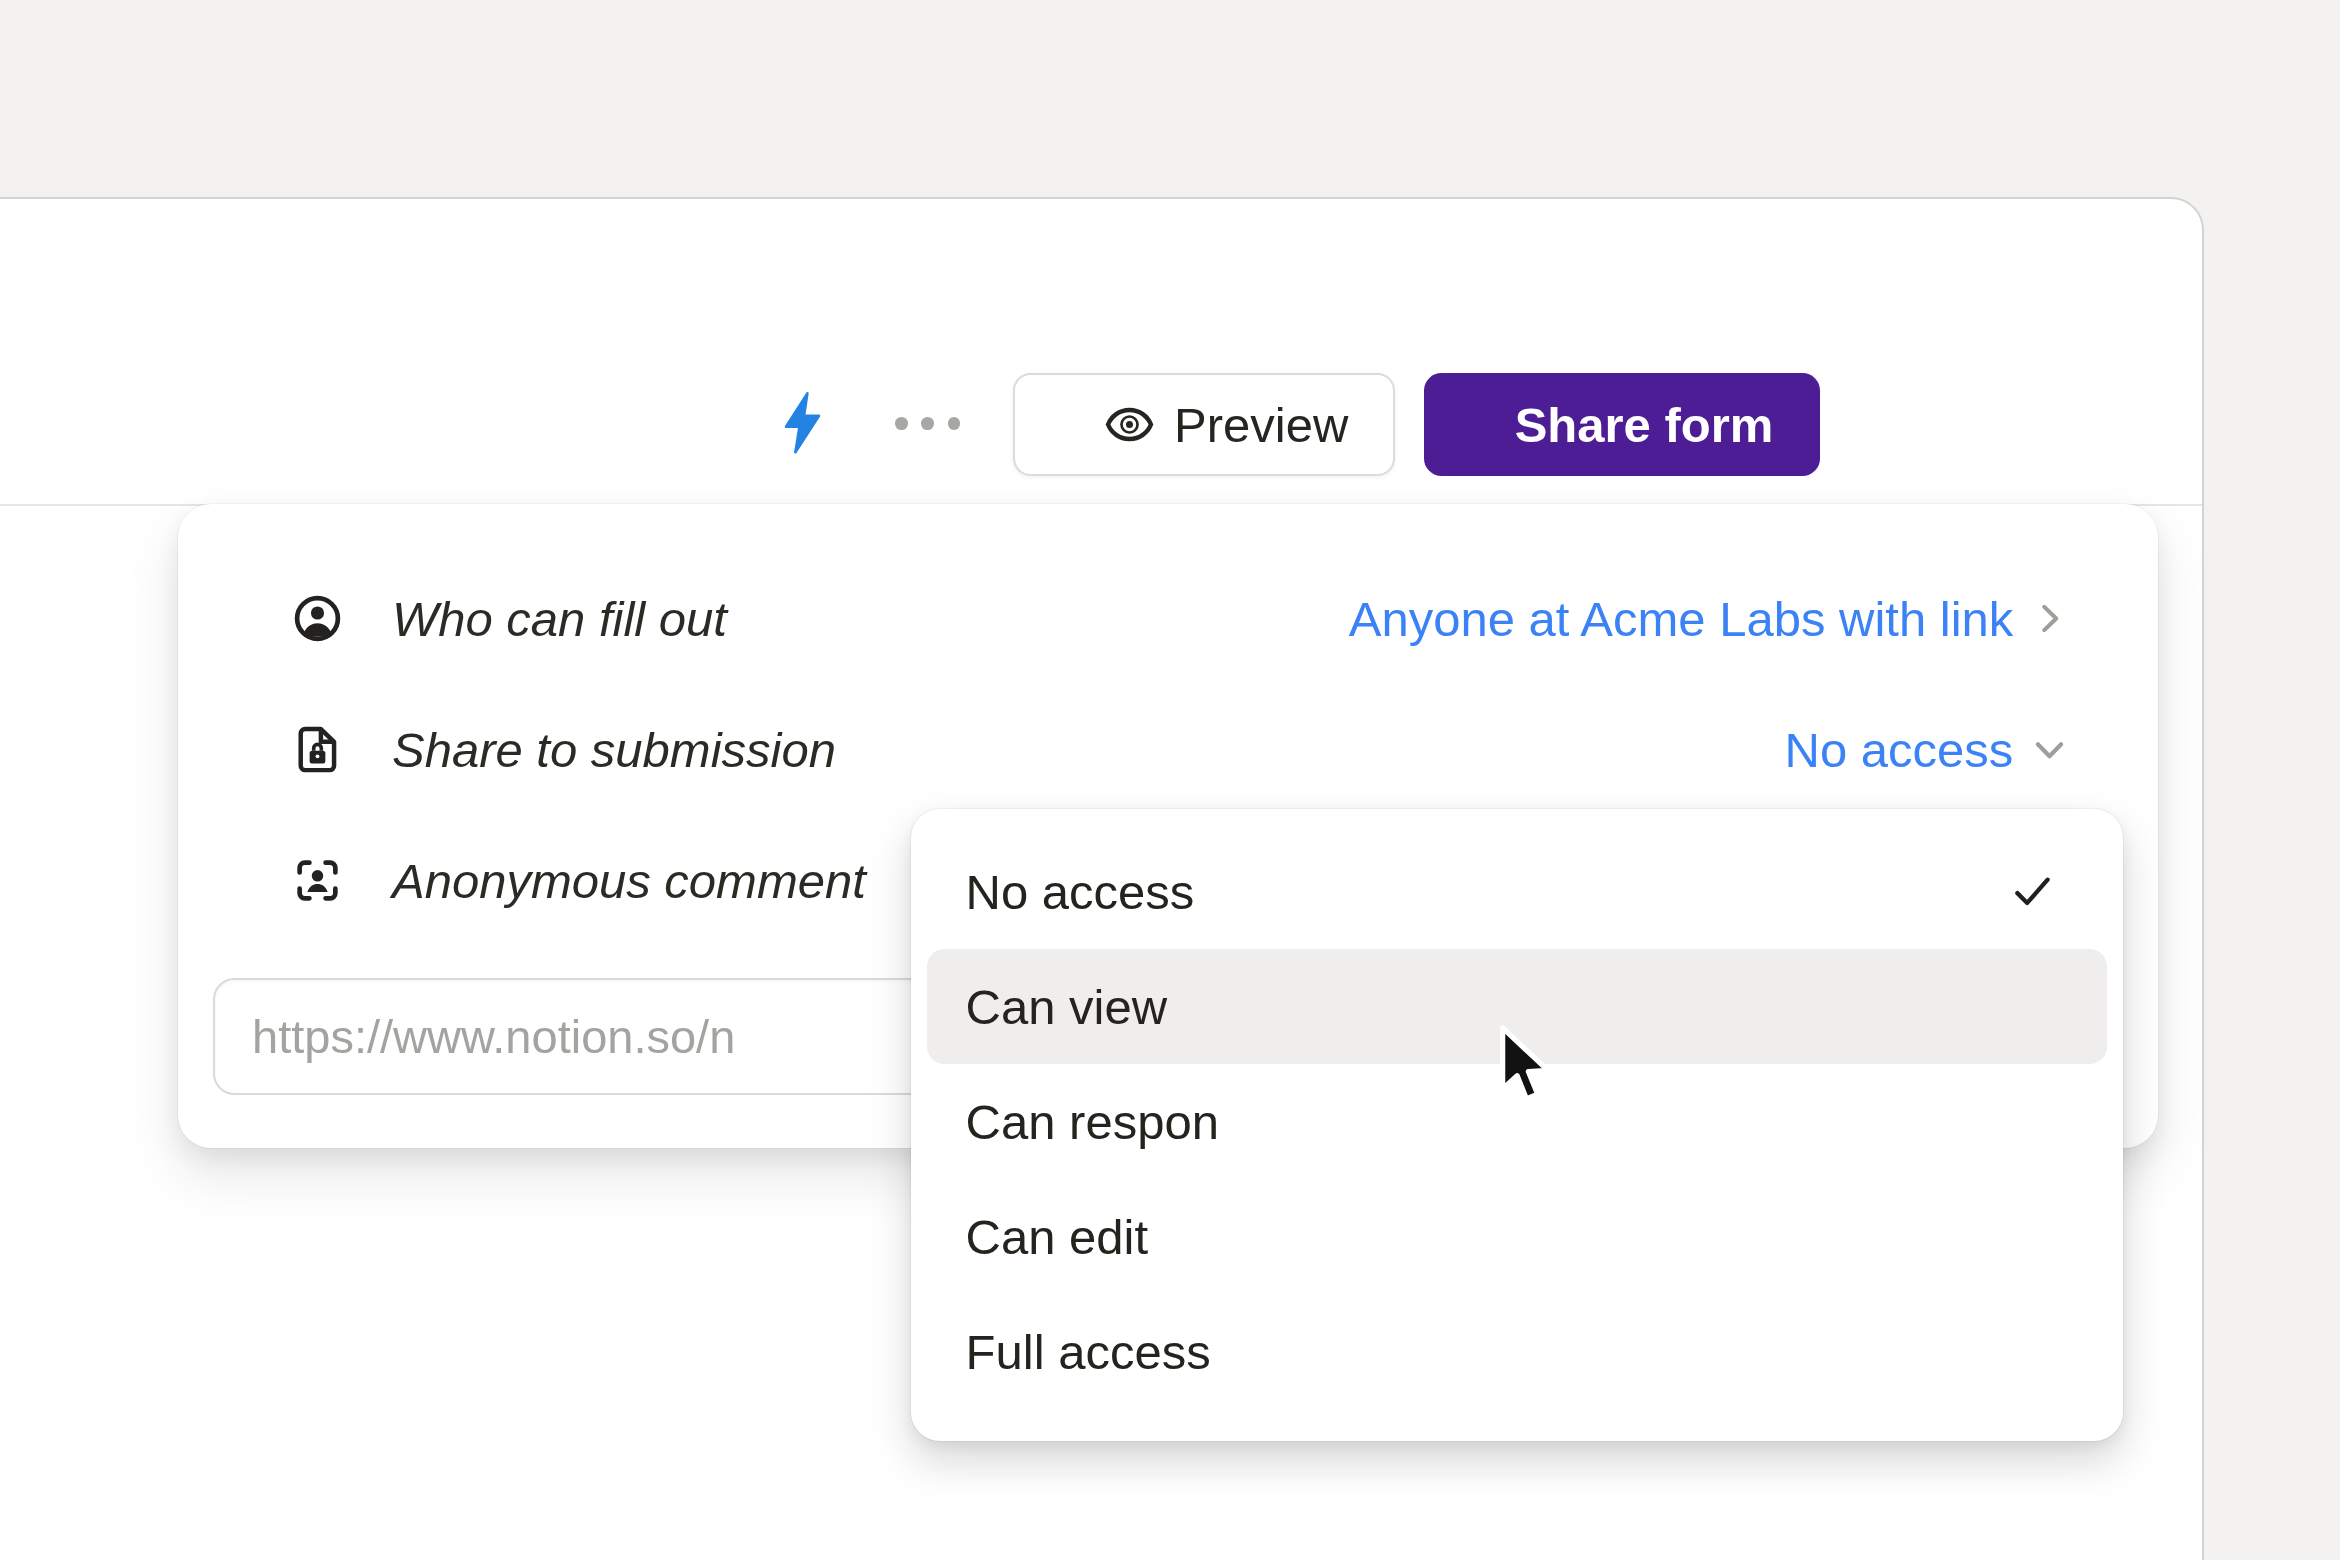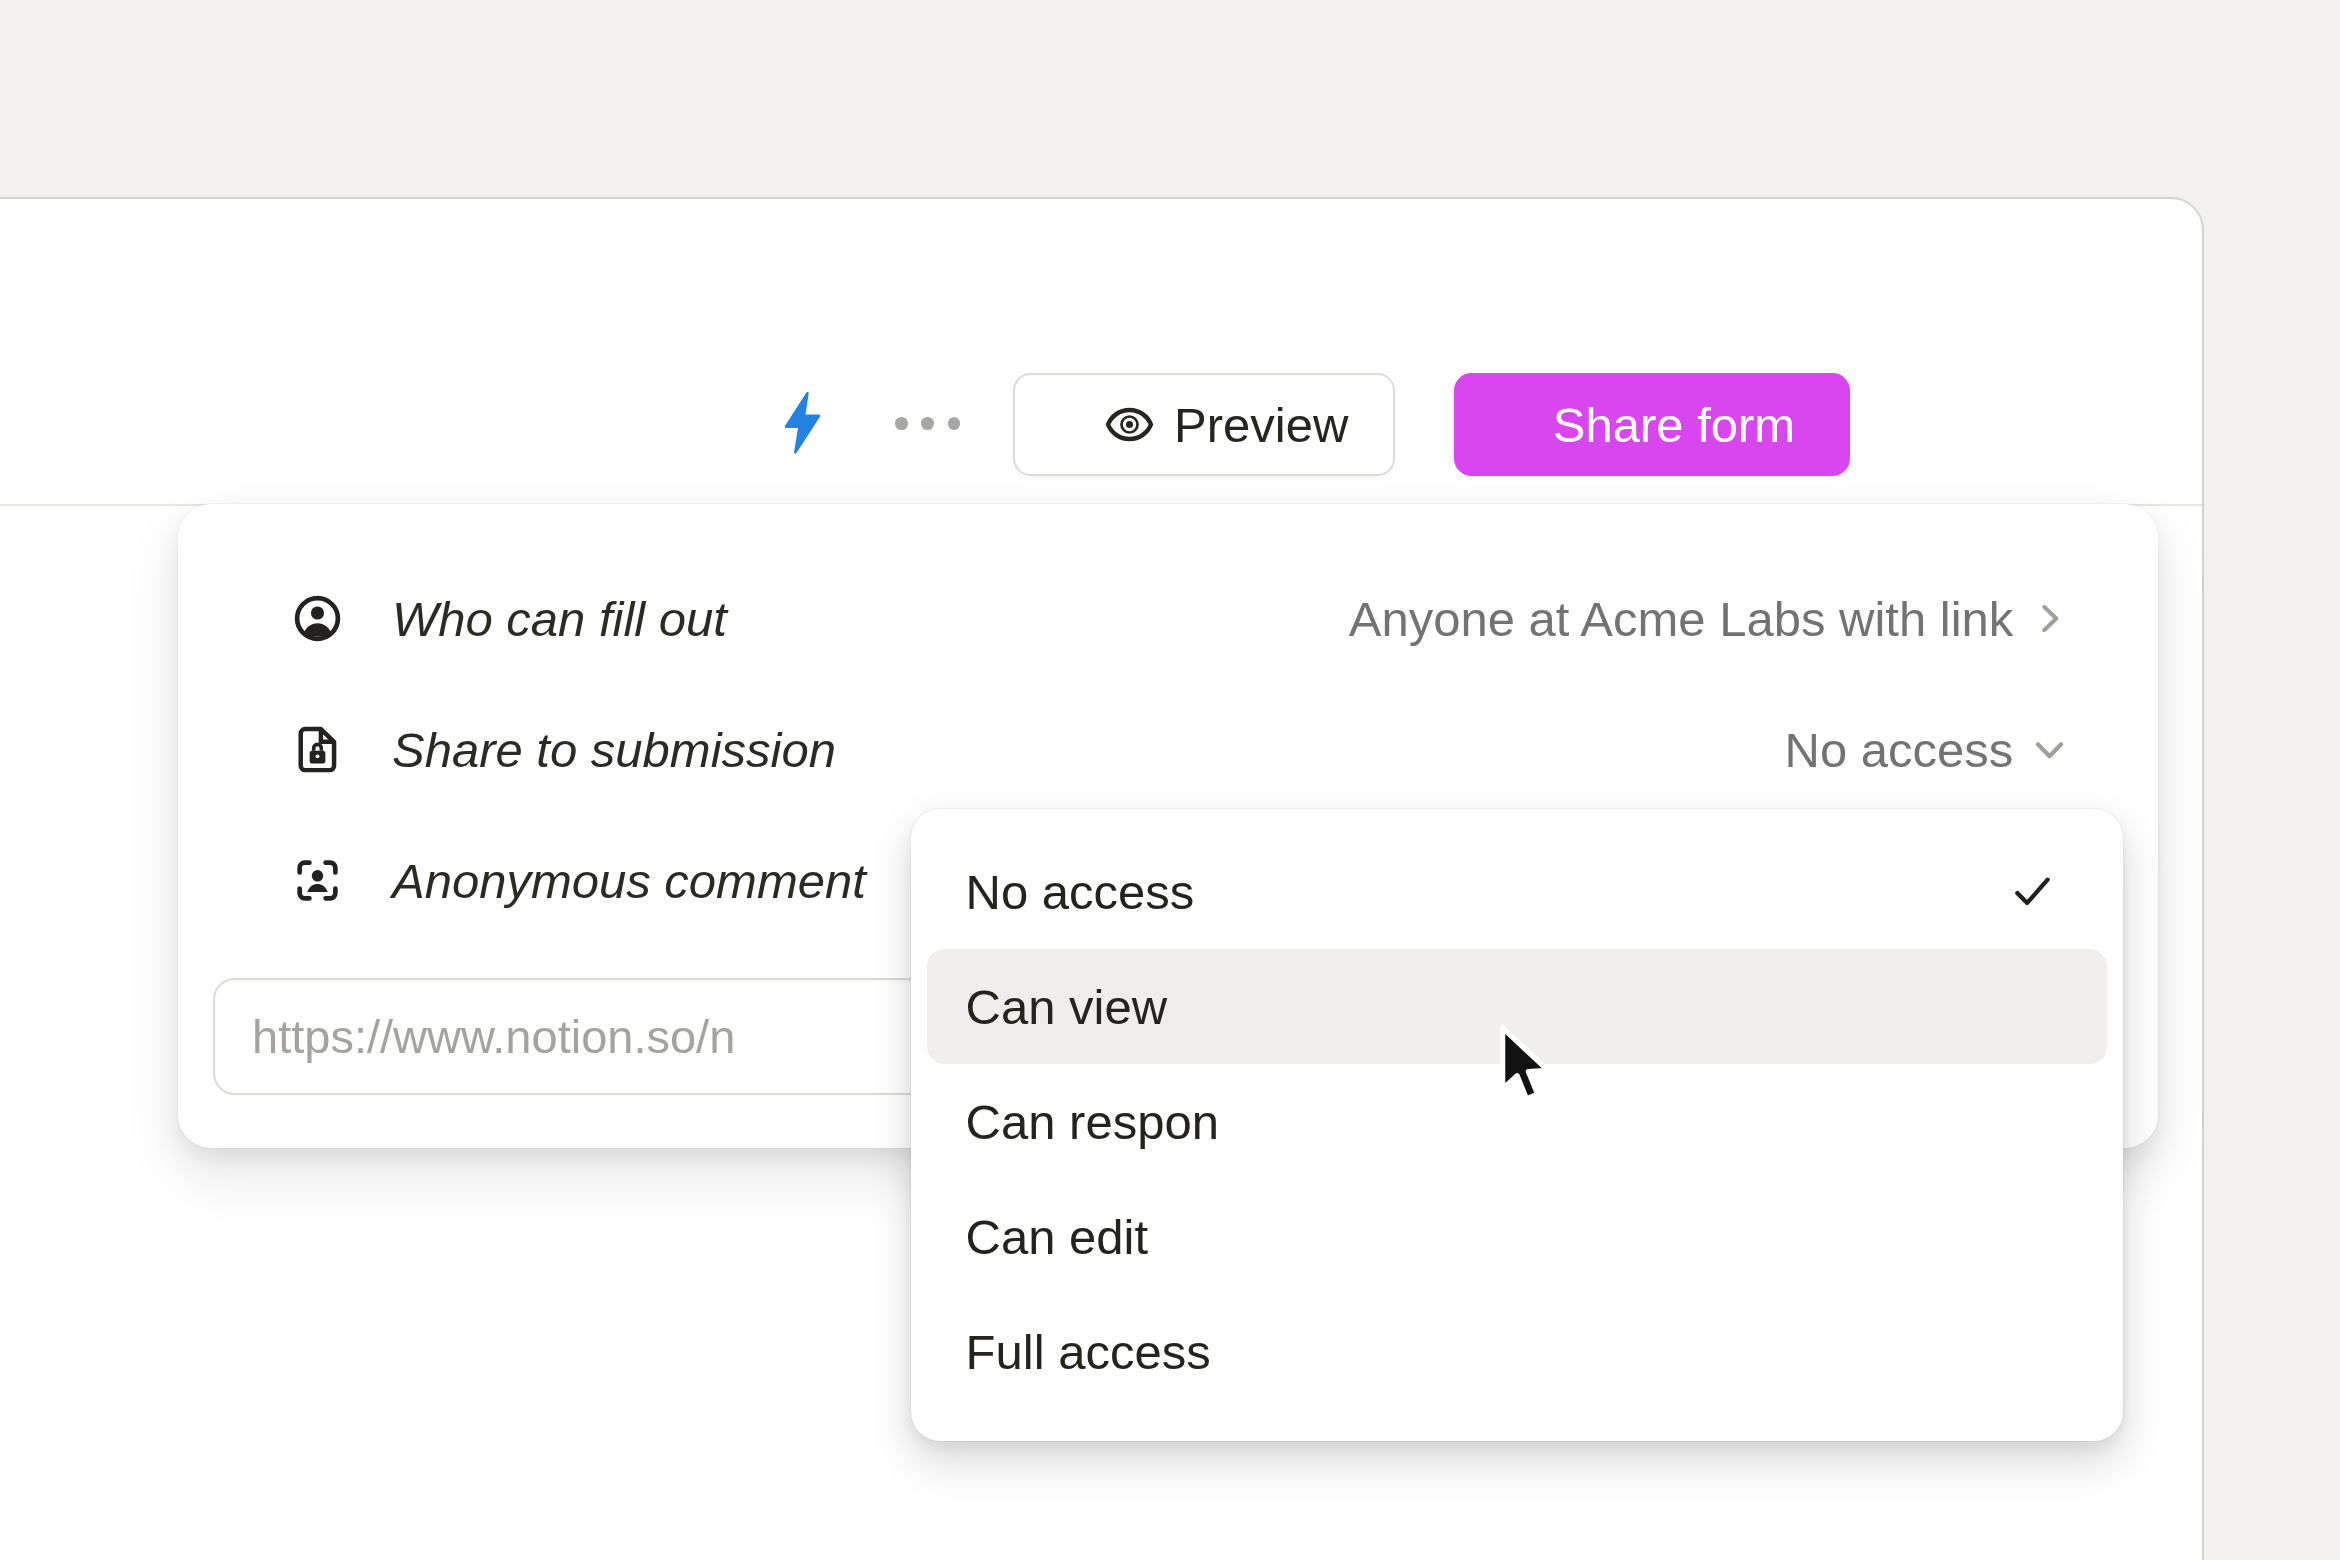--- a/index.html
+++ b/index.html
@@ -25,36 +25,36 @@
   .btn{
     position:absolute;top:174px;height:103px;box-sizing:border-box;
     display:flex;align-items:center;justify-content:center;
     border-radius:17.6px;font-size:49px;cursor:default;padding-left:44px;
   }
   .btn-preview{
     left:1050px;width:382px;background:#ffffff;border:2px solid #dcdbd8;
     color:#26251f;gap:19.5px;box-shadow:0 2px 4.9px rgba(0,0,0,.05);
   }
   .btn-share{
-    left:1461px;width:396px;background:#d946ef;color:#ffffff;font-weight:400;margin-left:30px;
+    left:1461px;width:396px;background:#4c1d95;color:#ffffff;font-weight:700;
   }
   
   .popover{
     position:absolute;left:178px;top:504px;width:1980px;height:644px;
     background:#ffffff;border-radius:33px;box-sizing:border-box;
     box-shadow:0 0 0 1px rgba(15,15,15,.04),0 9.8px 23.4px rgba(15,15,15,.07),0 27px 55px rgba(15,15,15,.10);
     padding-top:49px;z-index:3;
   }
   .po-row{
     height:131px;display:flex;align-items:center;
     padding:0 86px 0 114px;font-size:49px;color:#2b2a25;
   }
   .po-row .row-icon{width:51px;height:51px;flex:0 0 auto;margin-right:49px;display:flex;align-items:center;}
   .po-row .row-label{white-space:nowrap;font-style:italic;}
-  .po-row .row-value{margin-left:auto;color:#737373;white-space:nowrap;}
+  .po-row .row-value{margin-left:auto;color:#3b82f6;white-space:nowrap;}
   .po-row .chev{width:45px;height:45px;margin-left:13.7px;flex:0 0 auto;}
   .link-input{
     position:absolute;left:35px;top:474px;width:1521px;height:117px;box-sizing:border-box;
     border:2px solid #dbdad7;border-radius:21.5px;background:#fff;
     padding:0 37px;font-size:47px;color:#4d4c48;outline:none;
     font-family:"Liberation Sans","DejaVu Sans",sans-serif;
     box-shadow:inset 0 2px 3.9px rgba(0,0,0,.03);
   }
   .link-input::placeholder{color:#a4a39f;opacity:1;}
   

